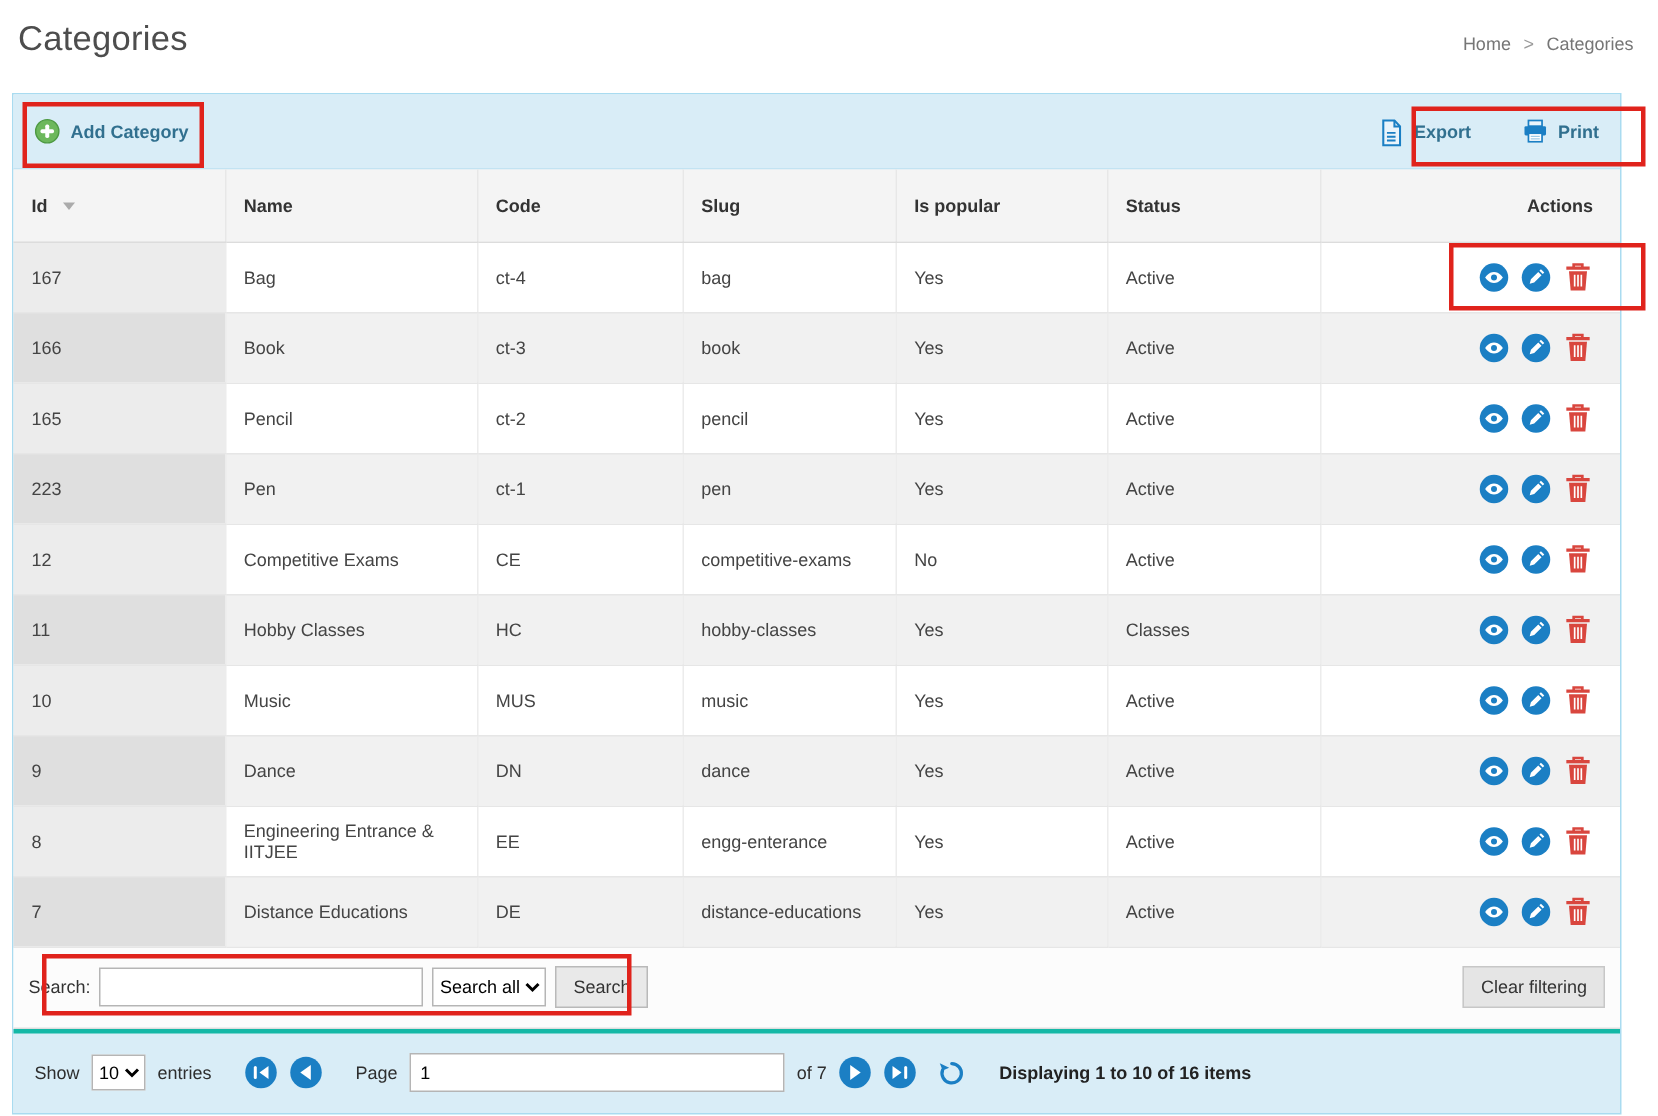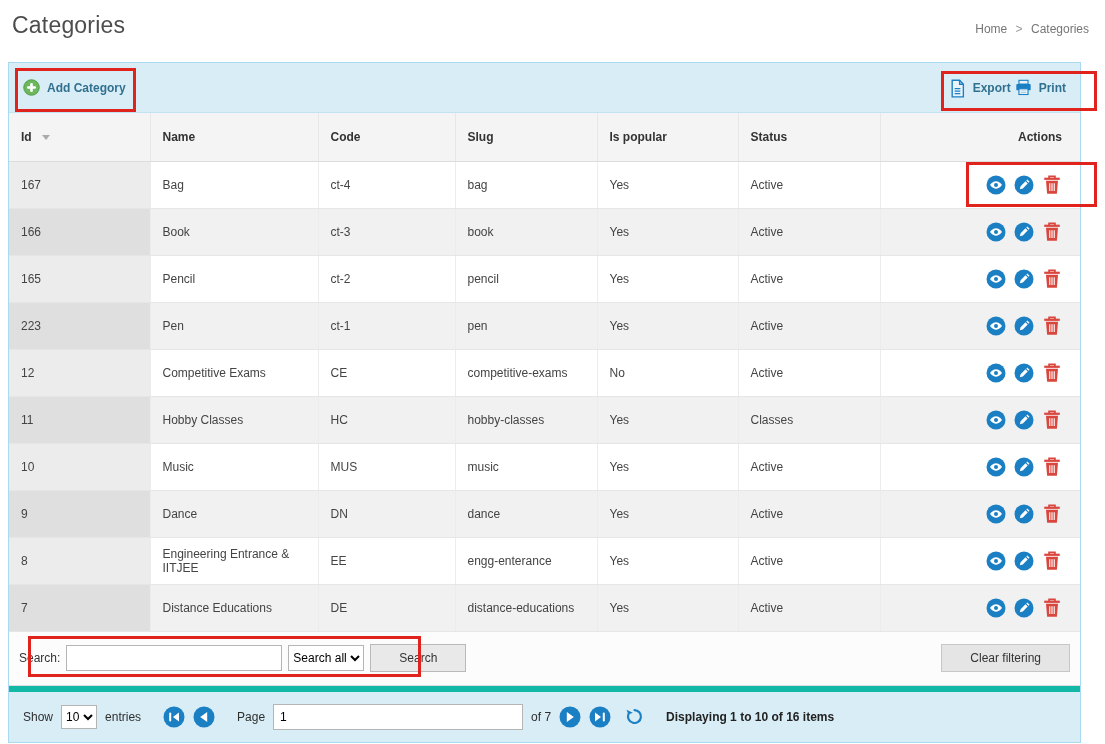--- a/index.html
+++ b/index.html
@@ -14,45 +14,45 @@
   .breadcrumb { font-size:12px; color:#767676; padding-bottom:3px; }
   .breadcrumb .sep { margin:0 5px; color:#9a9a9a; }
   .breadcrumb .bc-home { cursor:pointer; }
 
   
   .panel { position:absolute; left:8px; right:24px; top:62px; border:1px solid #a9dbf0; background:#fff; }
 
   
   .toolbar { height:50px; background:#d9edf7; border-bottom:1px solid #c3e3f2; display:flex; align-items:center; justify-content:space-between; padding:0 14px; }
   .tbtn { display:inline-flex; align-items:center; gap:7px; background:transparent; border:none; font-family:inherit; font-size:12px; font-weight:700; color:#31708f; cursor:pointer; }
-  .toolbar-right { display:flex; align-items:flex-end; gap:4px; }
+  .toolbar-right { display:flex; align-items:flex-end; gap:34px; }
   .icon-16 { width:17px; height:17px; display:inline-block; }
 
   
   table { width:100%; border-collapse:collapse; table-layout:fixed; font-size:12px; }
   th { background:#f4f4f4; text-align:left; font-weight:700; color:#333; height:48px; padding:0 12px; border-right:1px solid #e7e7e7; border-bottom:1px solid #dcdcdc; cursor:pointer; }
   th:last-child, td:last-child { border-right:none; }
   td { height:47px; padding:0 12px; border-right:1px solid #ececec; border-bottom:1px solid #e6e6e6; color:#444; background:#fff; }
   tr.stripe td { background:#f1f1f1; }
   td.id-col { background:#ececec; }
   tr.stripe td.id-col { background:#dfdfdf; }
   th.actions-col, td.actions-col { text-align:right; padding-right:18px; }
   .sort-caret { display:inline-block; margin-left:10px; width:0; height:0; border-left:4px solid transparent; border-right:4px solid transparent; border-top:5px solid #ababab; vertical-align:middle; }
   .action-btn { display:inline-block; width:20px; height:20px; margin-left:8px; vertical-align:middle; cursor:pointer; }
   .action-btn svg { width:100%; height:100%; display:block; }
 
   
   .search-bar { height:54px; display:flex; align-items:center; padding:0 10px 0 10px; background:#fcfcfc; border-bottom:1px solid #dfdfdf; font-size:12px; gap:6px; }
   .search-bar .search-input { width:216px; height:26px; border:1px solid #b5b5b5; padding:0 6px; font:inherit; background:#fff; }
   .search-bar select { height:26px; border:1px solid #b5b5b5; font:inherit; background:#fff; }
-  .btn-gray { height:28px; padding:0 28px; border:1px solid #b9b9b9; background:#e9e9e9; font-family:inherit; font-size:12px; color:#333; cursor:pointer;text-align:right; }
+  .btn-gray { height:28px; padding:0 11px; border:1px solid #b9b9b9; background:#e9e9e9; font-family:inherit; font-size:12px; color:#333; cursor:pointer;text-align:right; }
   .clear-btn { margin-left:auto; background:#e5e5e5; border-color:#c7c7c7; }
 
   
-  .footer { height:56px; background:#d9edf7; border-top:6px solid #14b8a6; display:flex; align-items:center; padding:0 14px; gap:8px; font-size:12px; color:#2e2e2e; }
+  .footer { height:56px; background:#d9edf7; border-top:3px solid #14b8a6; display:flex; align-items:center; padding:0 14px; gap:8px; font-size:12px; color:#2e2e2e; }
   .footer select { height:24px; border:1px solid #b5b5b5; background:#fff; font:inherit; }
   .pg-btn { width:22px; height:22px; display:inline-block; cursor:pointer; }
   .pg-btn svg, .refresh svg { width:100%; height:100%; display:block; }
   .refresh { width:19px; height:19px; display:inline-block; margin-left:6px; cursor:pointer; }
   .page-input { width:250px; height:26px; border:1px solid #b5b5b5; padding:0 6px; font:inherit; background:#fff; }
   .status { font-weight:700; margin-left:14px; color:#222; }
   .gap-l { margin-left:14px;text-align:right; }
 
   
   .red-box { position:absolute; border:3px solid #e0231c; pointer-events:none; z-index:5; }

